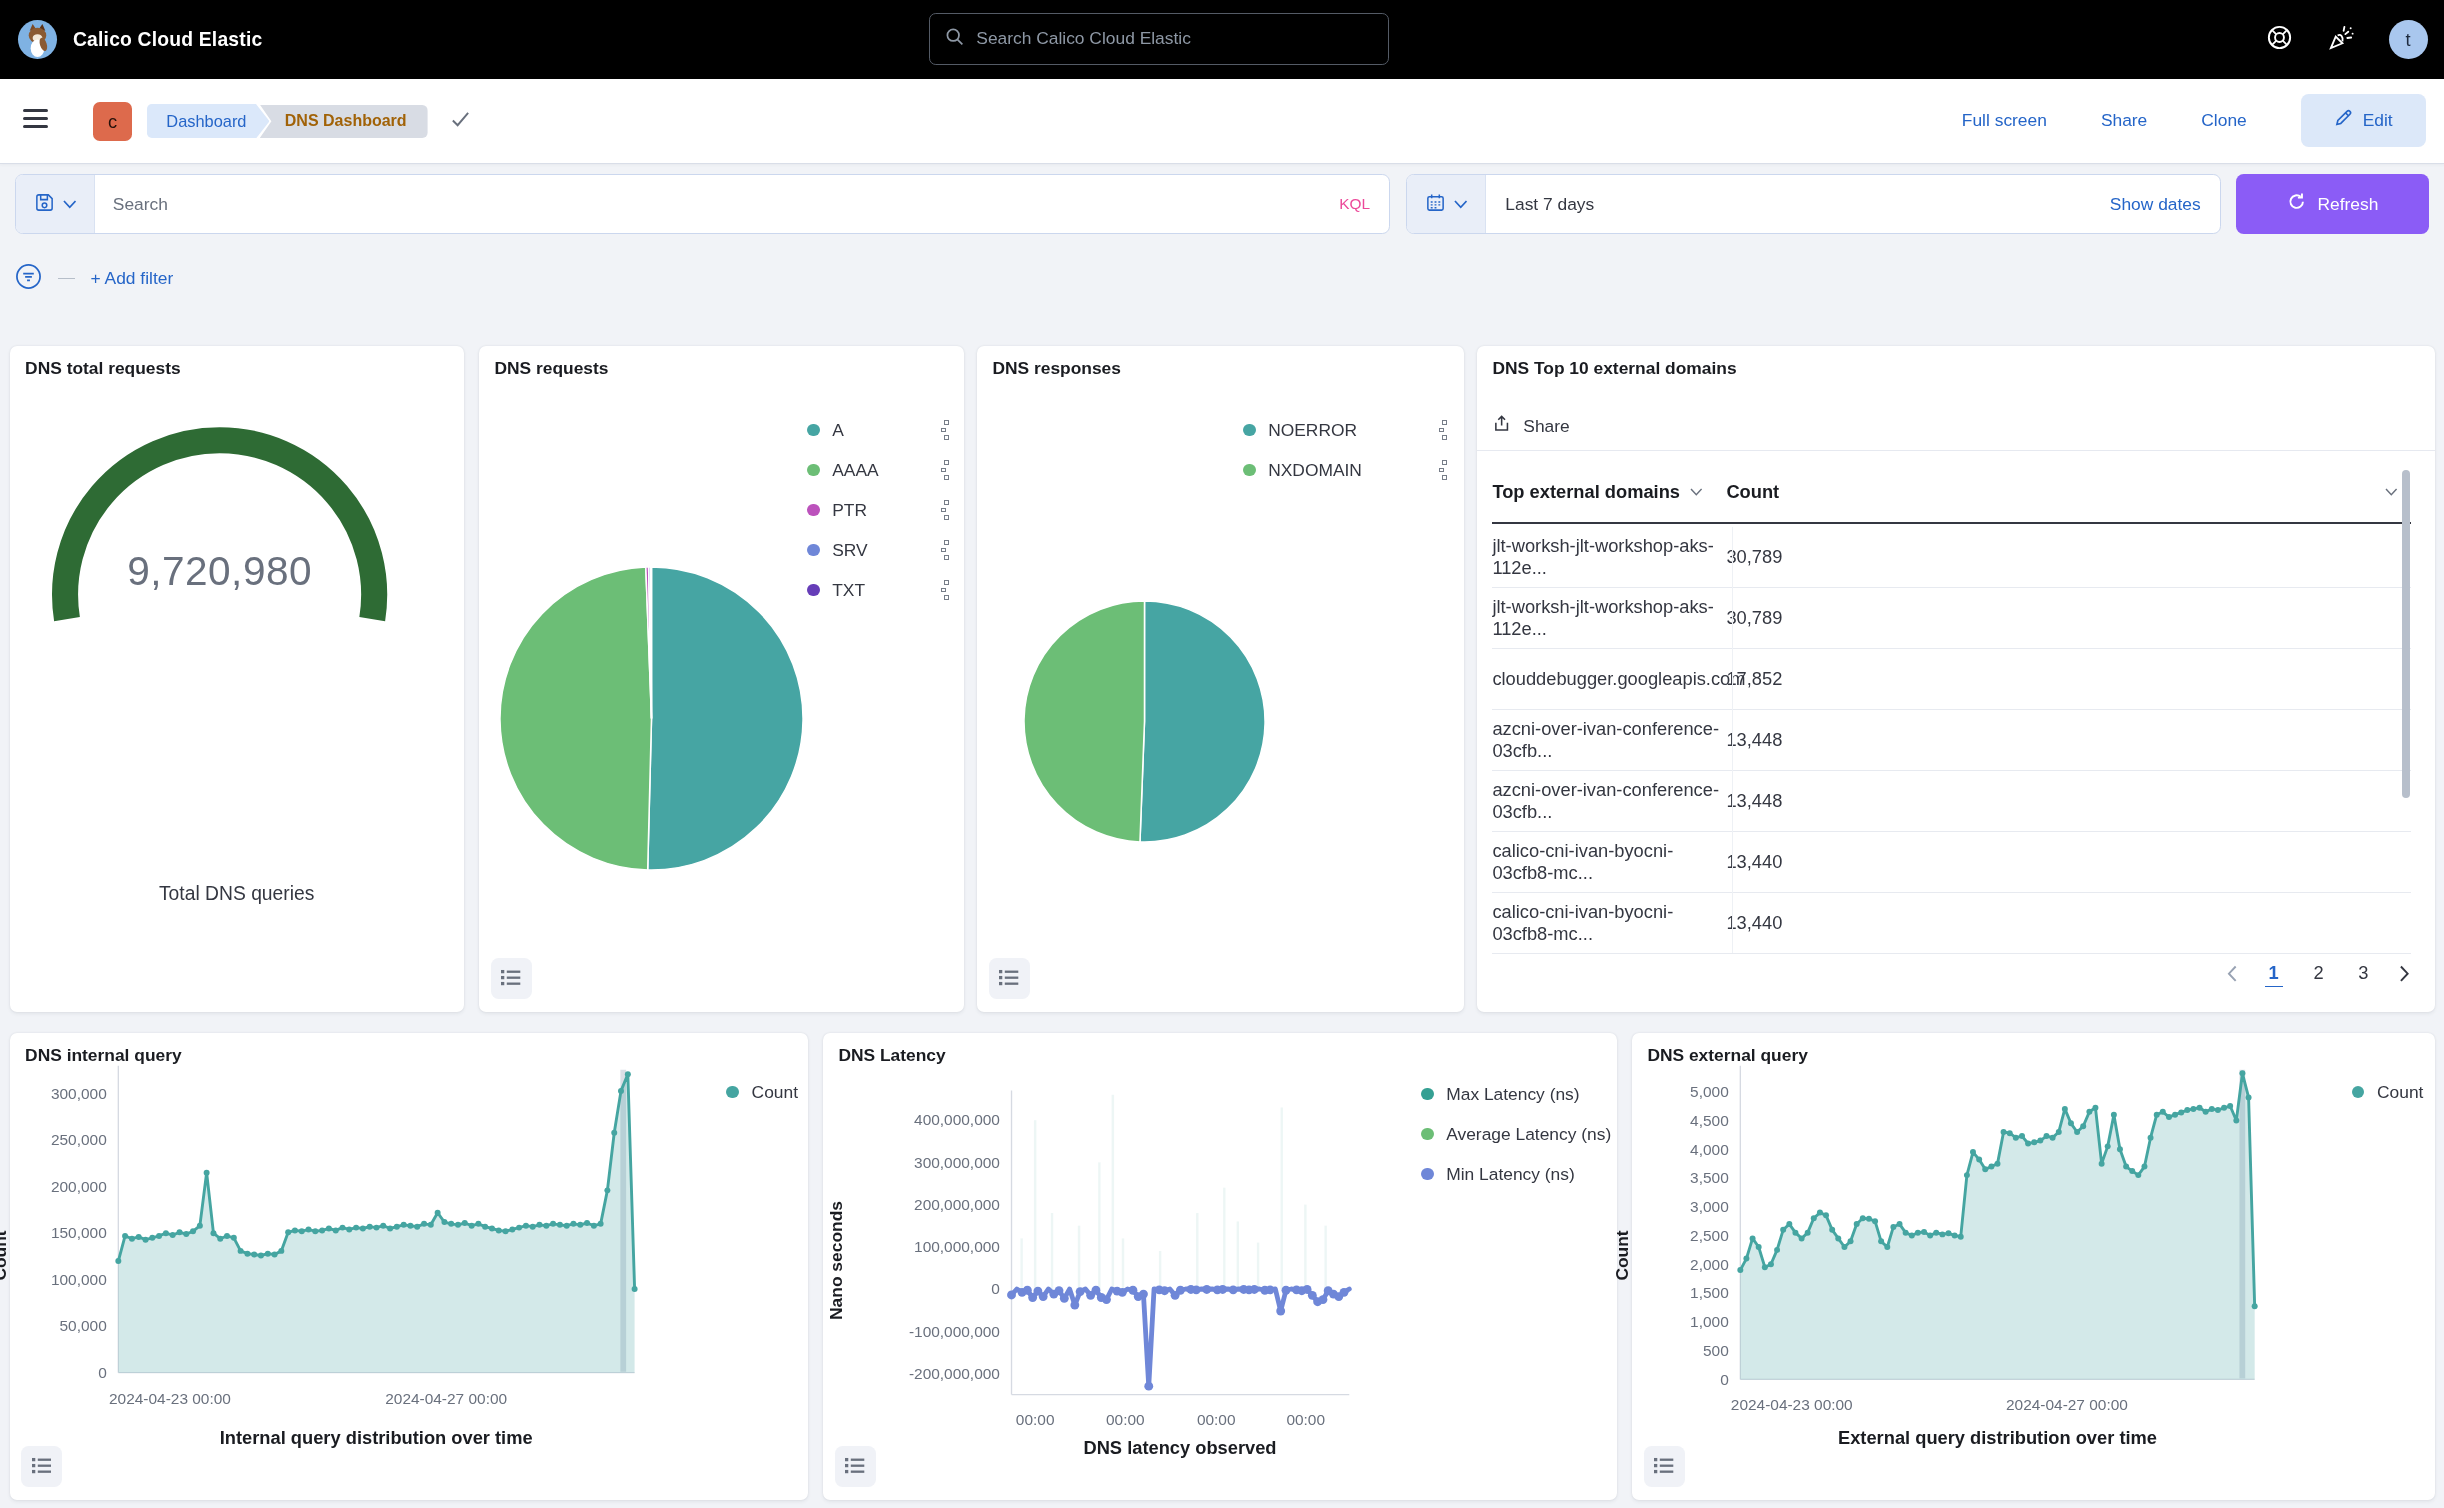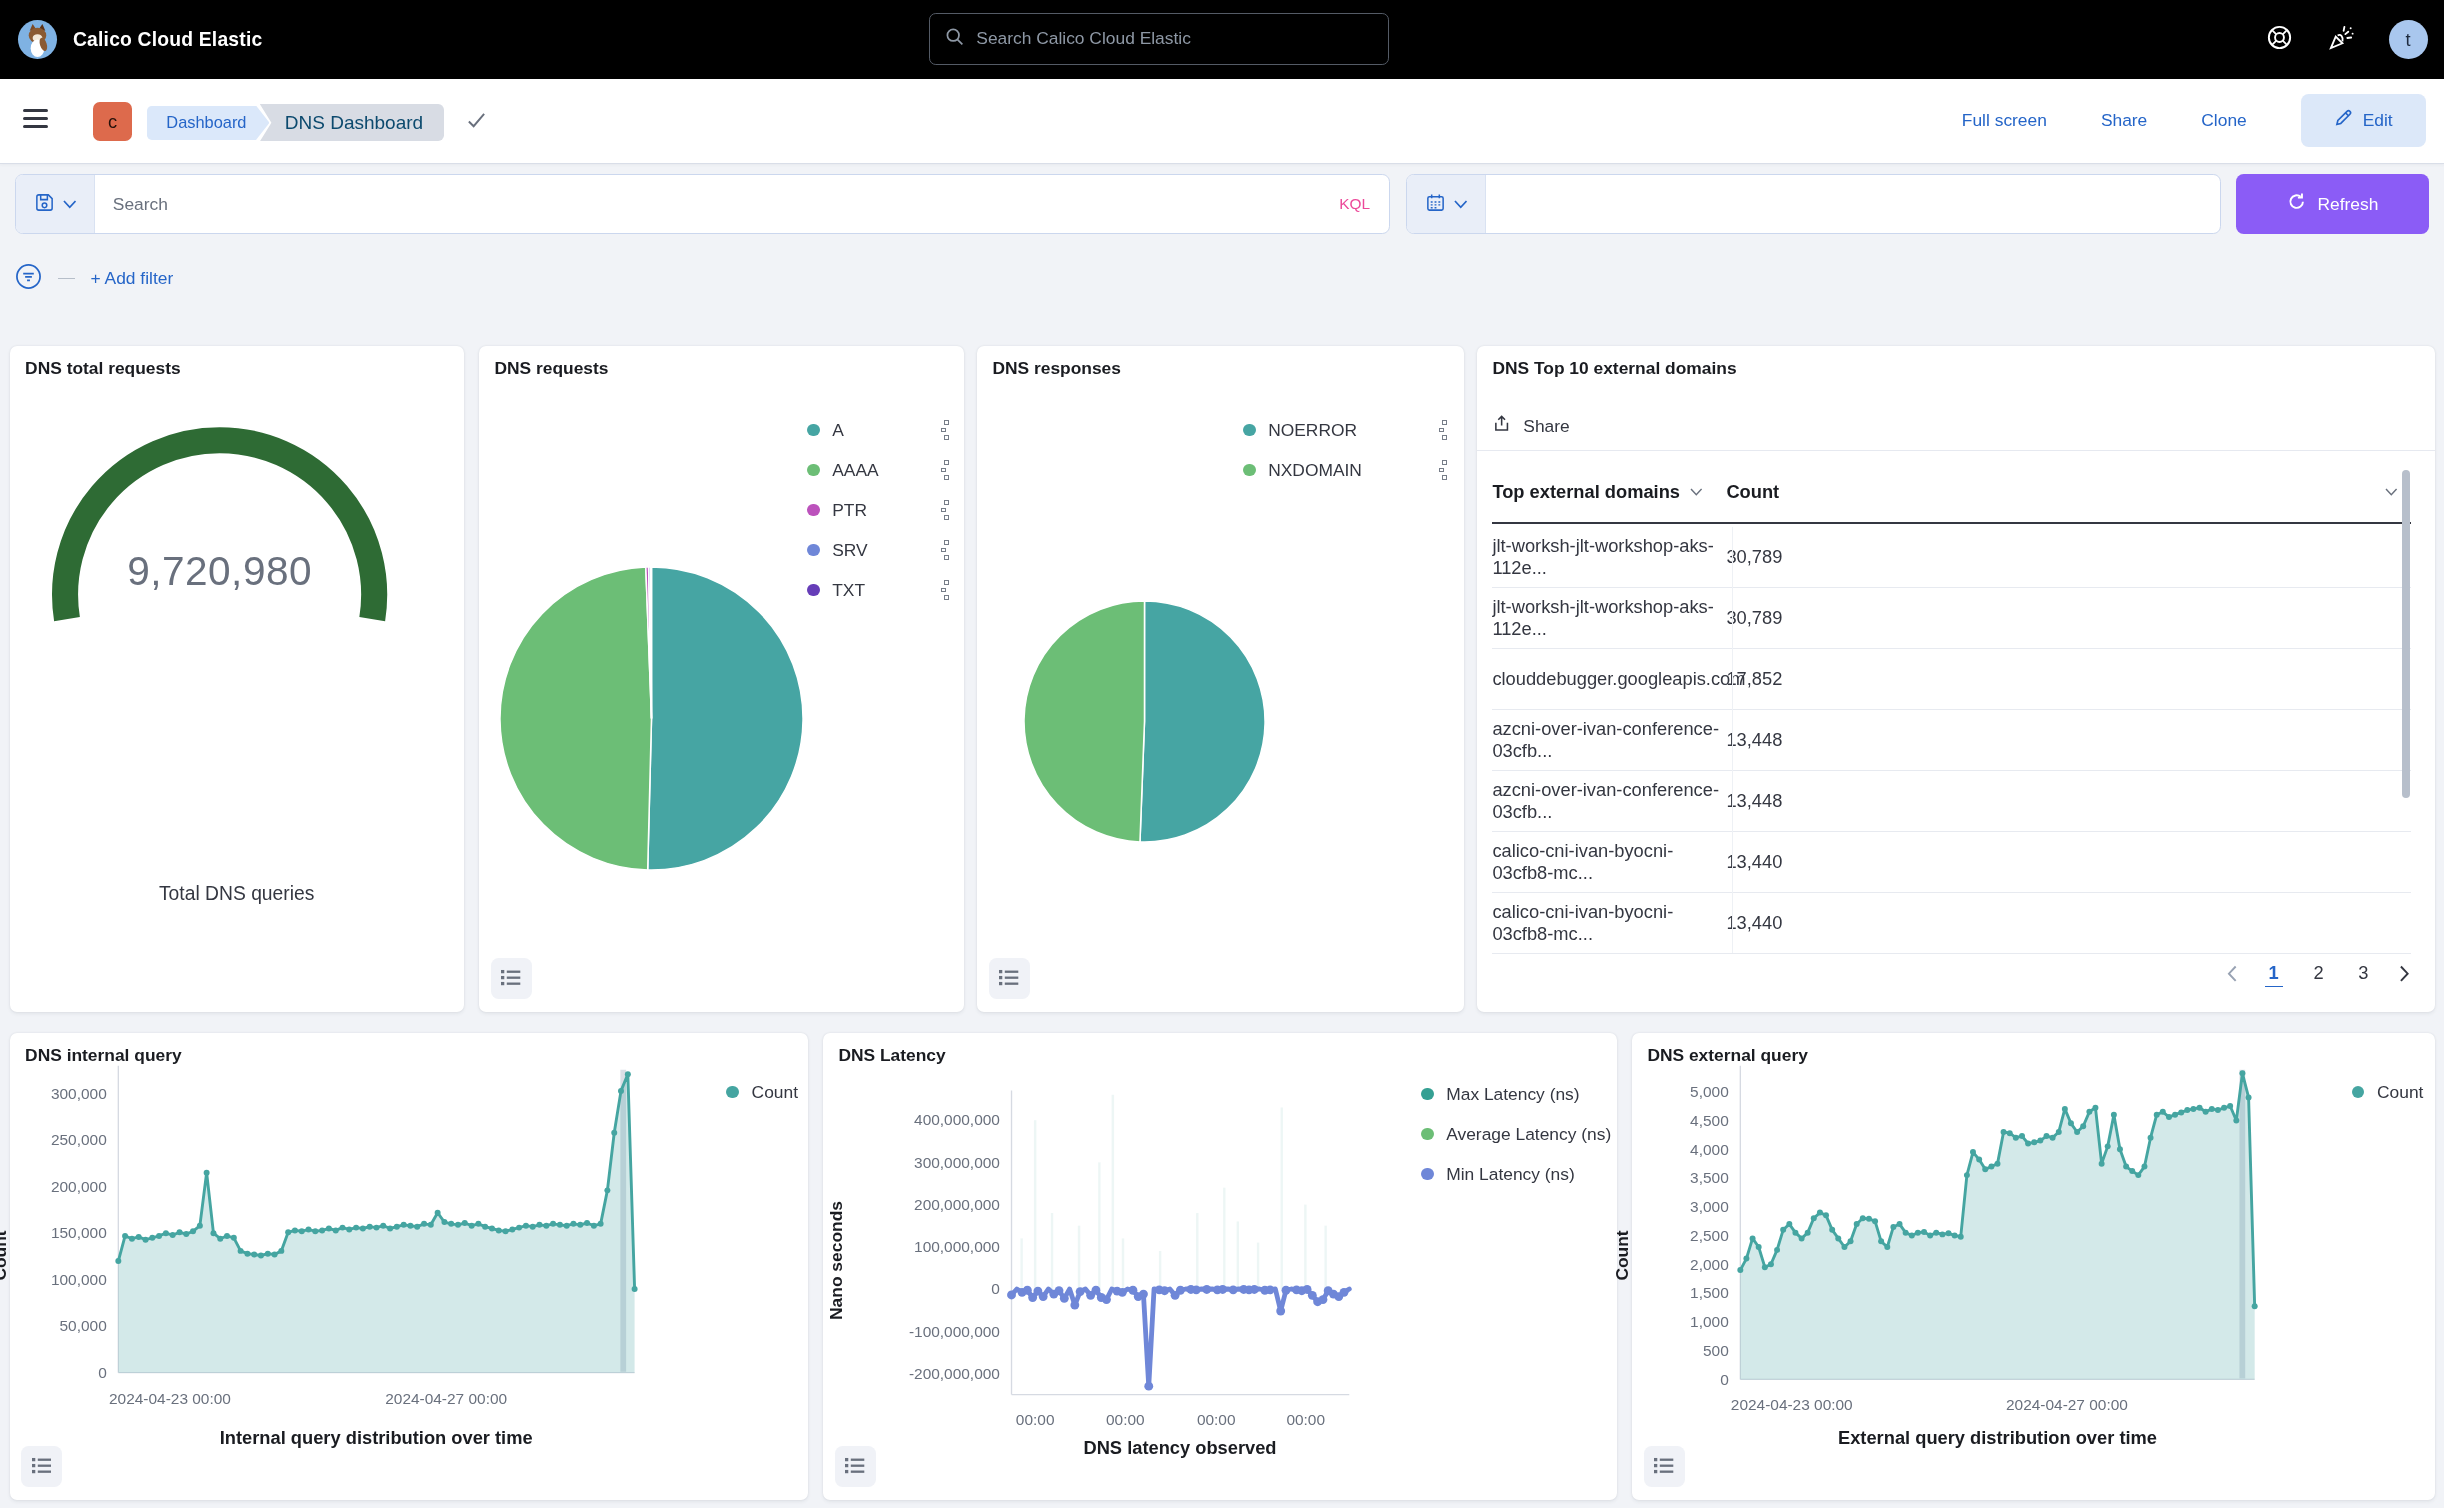--- a/index.html
+++ b/index.html
@@ -17,21 +17,21 @@
   .top-icons { position:absolute; right:17.4px; top:0; height:79px; display:flex; align-items:center; gap:33px; }
   .avatar { width:39px; height:39px; border-radius:50%; background:#A9C7EE; color:#1D2A3E; display:flex; align-items:center; justify-content:center; font-size:18.3px; }
 
   
   .navbar { position:absolute; left:0; top:79px; width:100%; height:85px; background:#fff; border-bottom:1px solid #D9DEE8; box-shadow:0 1px 2.9px rgba(40,50,70,.05); }
   .hamburger { position:absolute; left:23px; top:26px; width:29px; height:27px; display:flex; flex-direction:column; justify-content:center; gap:4.8px; cursor:pointer; }
   .hamburger i { display:block; width:25px; height:3.1px; background:#343741; border-radius:1.9px; }
   .space-avatar { position:absolute; left:93px; top:23px; width:39px; height:39px; border-radius:6.8px; background:#DD6A4C; color:#26120B; font-size:18.3px; font-weight:500; display:flex; align-items:center; justify-content:center; }
   .crumbs { position:absolute; left:147px; top:25px; display:flex; align-items:center; }
   .crumb-blue { background:#DBE8FA; color:#2565C8; font-size:16.4px; font-weight:500; padding:7.7px 23px 7.7px 19.3px; clip-path:polygon(0 0, calc(100% - 13.5px) 0, 100% 50%, calc(100% - 13.5px) 100%, 0 100%); border-radius:4.8px 0 0 4.8px; }
-  .crumb-gray { background:#D8DCE4; color:#0c4a6e; font-size:19px; font-weight:400; padding:7.7px 21px 7.7px 25px; margin-left:-9.7px; clip-path:polygon(0 0, 100% 0, 100% 100%, 0 100%, 11.6px 50%); border-radius:0 5.8px 5.8px 0; }
+  .crumb-gray { background:#D8DCE4; color:#a16207; font-size:16px; font-weight:700; padding:7.7px 21px 7.7px 25px; margin-left:-9.7px; clip-path:polygon(0 0, 100% 0, 100% 100%, 0 100%, 11.6px 50%); border-radius:0 5.8px 5.8px 0; }
   .crumb-check { margin-left:21px; }
   .nav-actions { position:absolute; right:19.3px; top:0; height:83px; display:flex; align-items:center; gap:54px; }
   .nav-link { color:#2565C8; font-size:17.4px; font-weight:500; cursor:pointer; }
   .edit-btn { display:flex; align-items:center; gap:9.7px; background:#DCE8F9; color:#2565C8; font-size:17.4px; font-weight:500; border:none; border-radius:7.7px; padding:0 33px; height:53px; cursor:pointer; font-family:inherit; }
 
   
   .query-group { position:absolute; left:15.4px; top:174px; width:1375px; height:60px; border:1px solid #CBD7EE; border-radius:7.7px; background:#fff; display:flex; align-items:stretch; overflow:hidden; }
   .prepend { width:79px; background:#E9EEF8; display:flex; align-items:center; justify-content:center; gap:7.7px; cursor:pointer; border-right:1px solid #D9E2F2; }
   .query-input { flex:1; display:flex; align-items:center; padding:0 17.4px; }
   .query-input input { border:none; outline:none; font-size:17.4px; color:#343741; width:100%; font-family:inherit; }
@@ -199,20 +199,24 @@
           <rect x="3" y="5" width="16" height="14" rx="1.6"></rect>
             <path d="M7 2.5 L7 6.5 M15 2.5 L15 6.5"></path>
           <path d="M6 10.5 h2 M10 10.5 h2 M14 10.5 h2 M6 13.5 h2 M10 13.5 h2 M14 13.5 h2 M6 16.5 h2 M10 16.5 h2" stroke-width="1.4"></path>
         </svg>
       </span>
       <span>
         <svg width="13.5" height="8.7" viewBox="0 0 14 9" fill="none" stroke="#2565C8" stroke-width="1.8">
             <path d="M1 1 L7 7.5 L13 1"></path>
           </svg>
       </span>
+    </div>
+    <div class="date-main">
+      <span>Last 7 days</span>
+      <span class="show-dates">Show dates</span>
     </div>
   </div>
 
   <button class="refresh-btn">
     <span>
       <svg width="19.3" height="19.3" viewBox="0 0 20 20" fill="none" stroke="#FFFFFF" stroke-width="2">
         <path d="M16.5 10 A6.5 6.5 0 1 1 14.2 5"></path>
           <path d="M15.5 1.6 L15.5 5.8 L11.3 5.8" fill="none"></path>
       </svg>
     </span>

